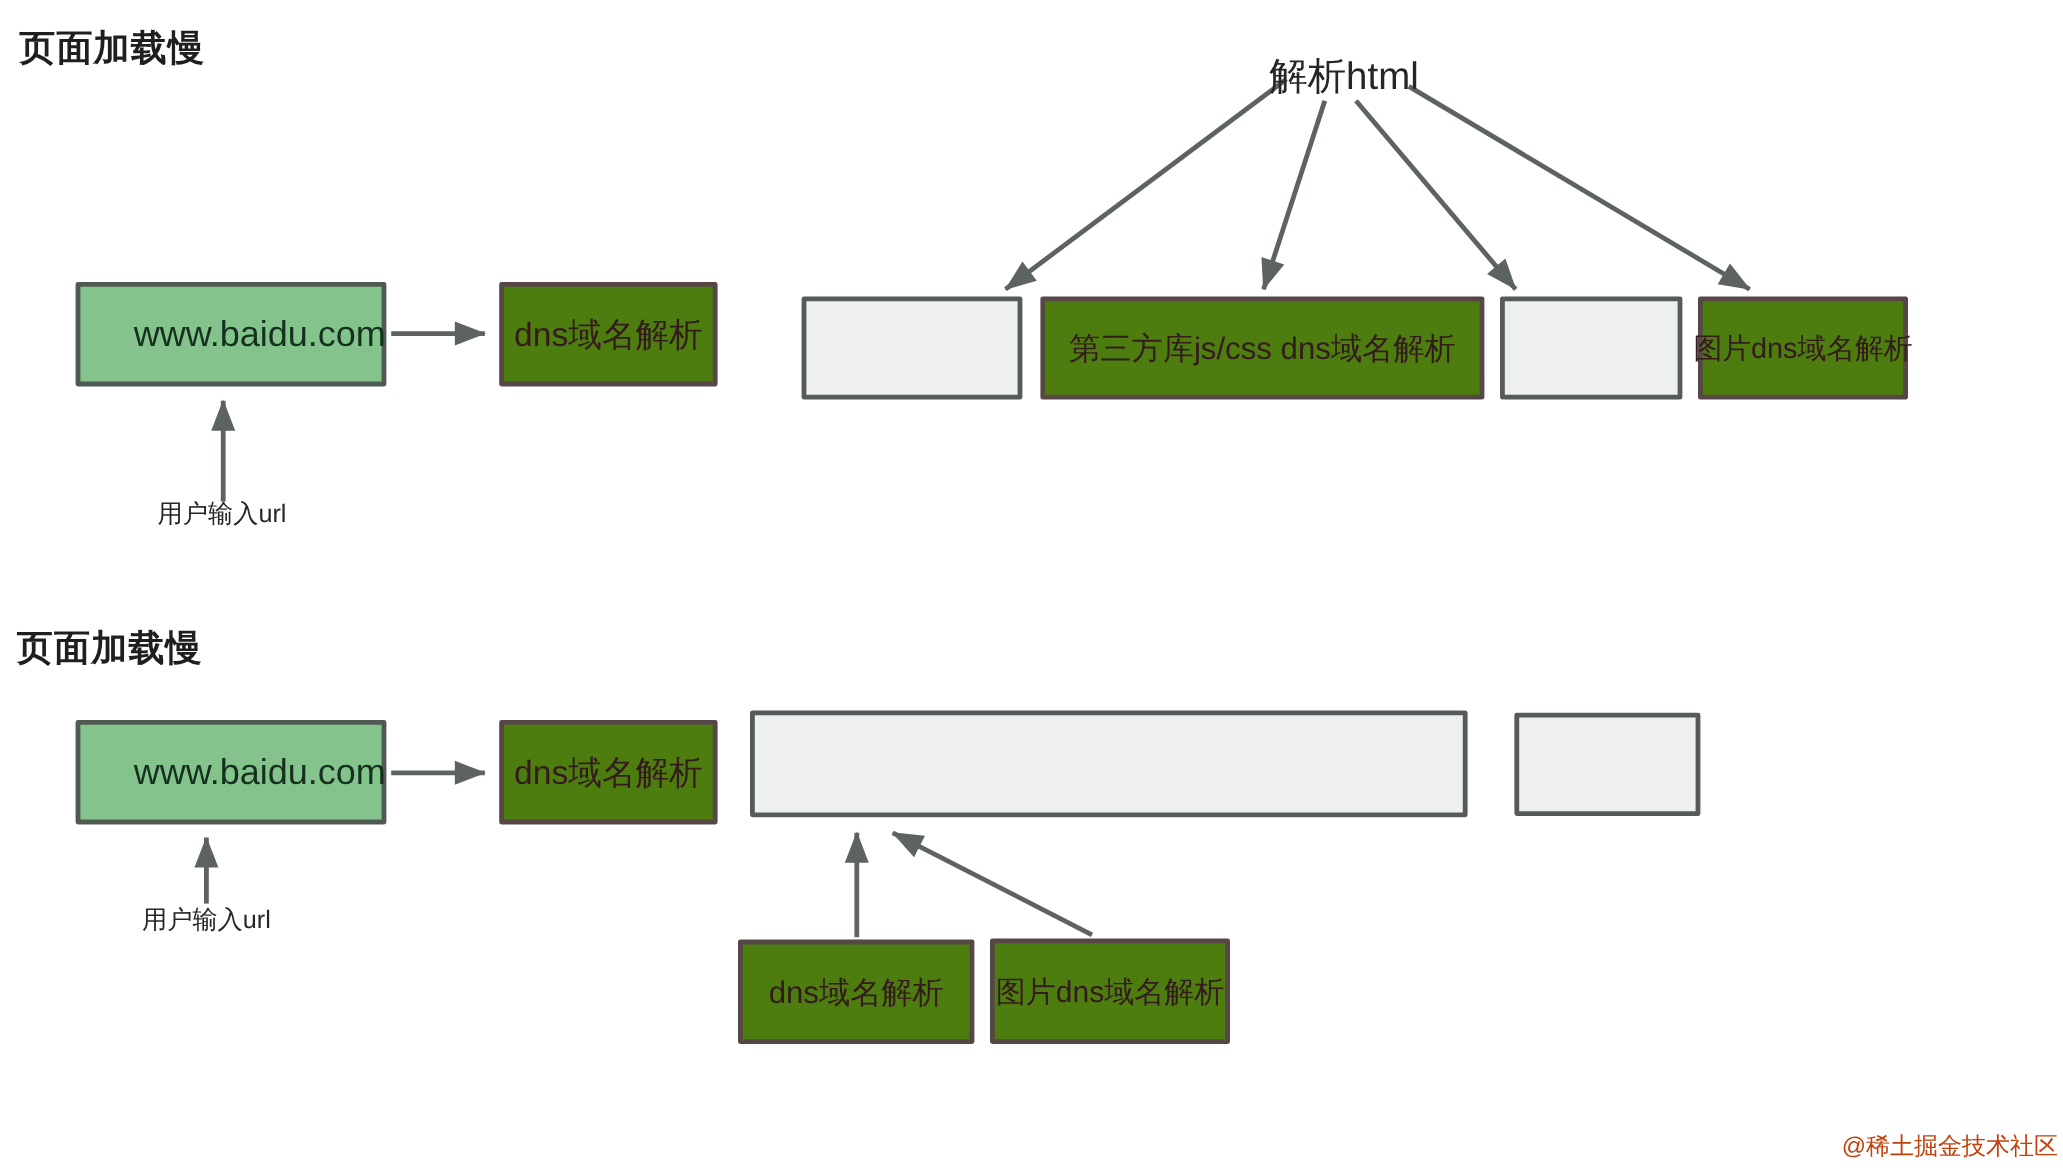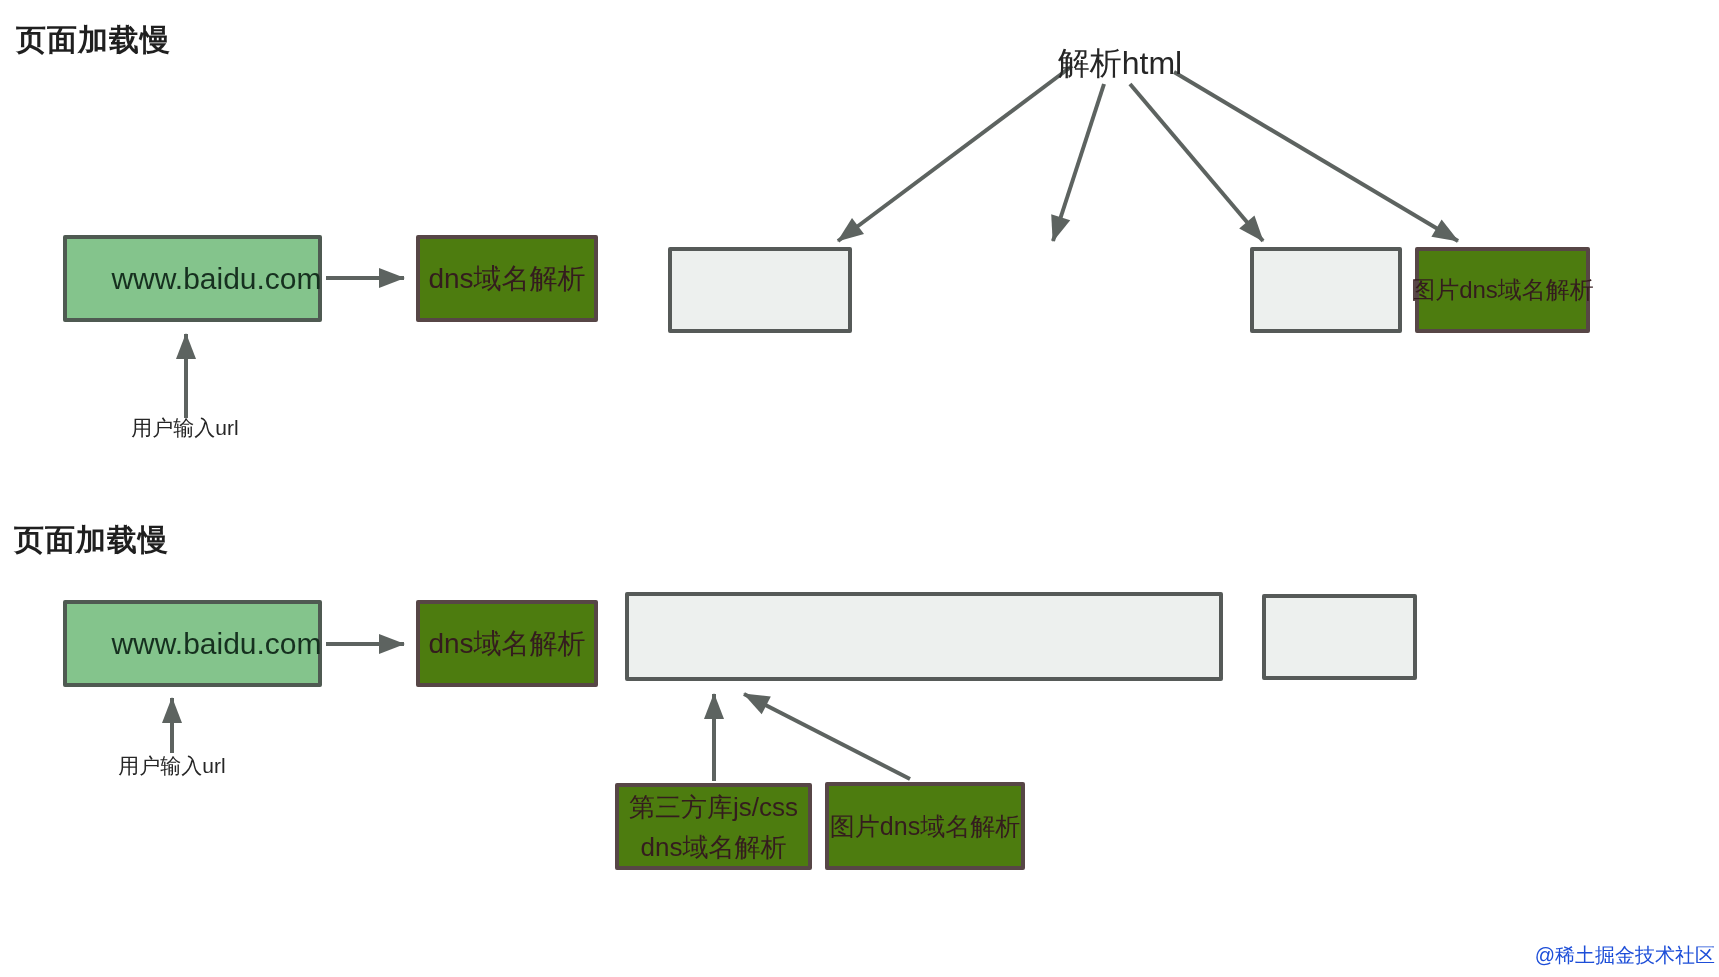--- a/index.html
+++ b/index.html
@@ -28,21 +28,21 @@
   .box.gray{background:#edf0ee;border-color:#565a58;}
   .caption{
     position:absolute;
     font-size:21px;color:#262626;
     text-align:center;white-space:nowrap;
   }
   .small-label{font-size:32px;}
   .two-line{flex-direction:column;line-height:40px;}
   .watermark{
     position:absolute;
-    font-size:20px;color:#1d4ed8;
+    font-size:20px;color:#c2410c;
     text-align:right;white-space:nowrap;
   }
 </style>
 </head>
 <body>
 
 <div class="canvas">
 
   <svg class="arrow-layer" width="1719" height="977" viewBox="0 0 1719 977">
     <defs>
@@ -73,20 +73,23 @@
   <div class="caption" style="left:65px;top:414px;width:240px;">用户输入url</div>
 
   <div class="box red" style="left:416px;top:235px;width:182px;height:87px;font-size:28px;">
     <span>dns域名解析</span>
   </div>
 
   <div class="caption small-label" style="left:1020px;top:42px;width:200px;">解析html</div>
 
   <div class="box gray" style="left:668px;top:247px;width:184px;height:86px;"></div>
 
+  <div class="box red" style="left:867px;top:247px;width:370px;height:86px;font-size:26px;">
+    <span>第三方库js/css dns域名解析</span>
+  </div>
 
   <div class="box gray" style="left:1250px;top:247px;width:152px;height:86px;"></div>
 
   <div class="box red" style="left:1415px;top:247px;width:175px;height:86px;font-size:24px;">
     <span>图片dns域名解析</span>
   </div>
 
   <div class="heading" style="left:14px;top:520px;">页面加载慢</div>
 
   <div class="box green" style="left:63px;top:600px;width:259px;height:87px;">
@@ -97,21 +100,20 @@
 
   <div class="box red" style="left:416px;top:600px;width:182px;height:87px;font-size:28px;">
     <span>dns域名解析</span>
   </div>
 
   <div class="box gray" style="left:625px;top:592px;width:598px;height:89px;"></div>
 
   <div class="box gray" style="left:1262px;top:594px;width:155px;height:86px;"></div>
 
   <div class="box red two-line" style="left:615px;top:783px;width:197px;height:87px;font-size:26px;">
-    <span>第三方库js/css</span>
     <span>dns域名解析</span>
   </div>
 
   <div class="box red" style="left:825px;top:782px;width:200px;height:88px;font-size:25px;">
     <span>图片dns域名解析</span>
   </div>
 
 
   <div class="watermark" style="left:1440px;top:942px;width:275px;">@稀土掘金技术社区</div>
 

